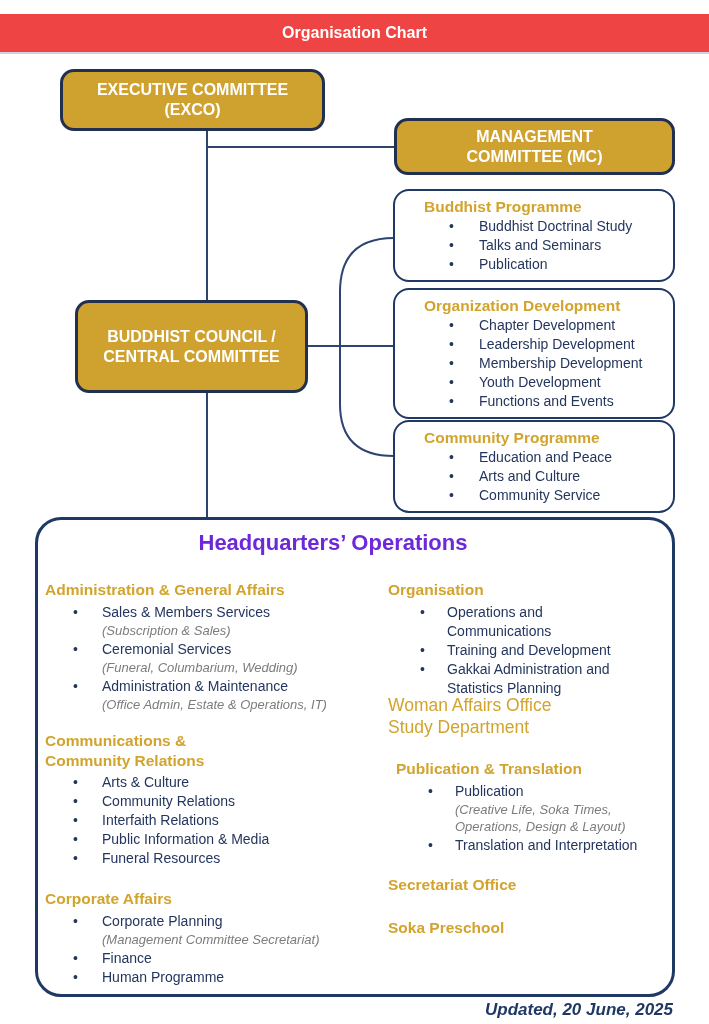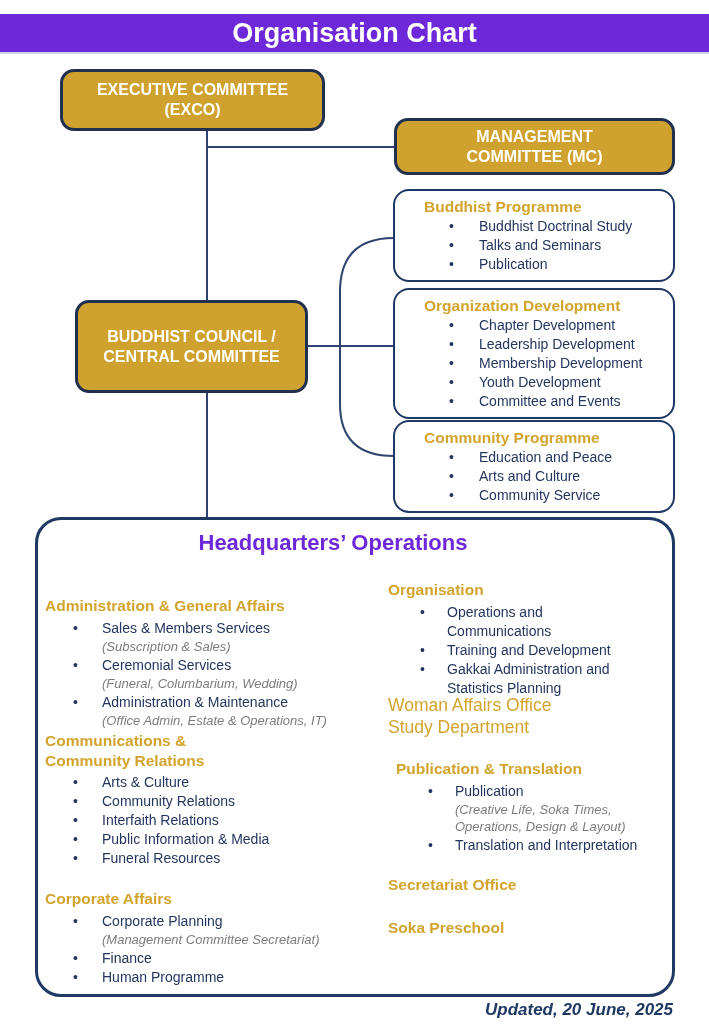--- a/index.html
+++ b/index.html
@@ -3,22 +3,22 @@
 <meta charset="utf-8">
 <style>
   html,body { margin:0; padding:0; background:#ffffff; }
   .canvas {
     position:relative; width:709px; height:1024px; background:#ffffff;
     font-family:"Liberation Sans", sans-serif; overflow:hidden;
   }
   
   .title-bar {
     position:absolute; left:0; top:14px; width:709px; height:38px;
-    background:#6d28d9; color:#ffffff; display:flex; align-items:center; justify-content:center;
-    font-size:27px; font-weight:bold; z-index:2; border-bottom:2px solid #ccd2de;
+    background:#ef4444; color:#ffffff; display:flex; align-items:center; justify-content:center;
+    font-size:16px; font-weight:bold; z-index:2; border-bottom:2px solid #ccd2de;
   }
   
   .connectors { position:absolute; left:0; top:0; z-index:0; }
   
   .gold-node {
     position:absolute; background:#CFA22F; border:3px solid #223050; border-radius:14px;
     color:#ffffff; font-weight:bold; font-size:16px; line-height:20px;
     display:flex; align-items:center; justify-content:center; text-align:center;
     box-sizing:border-box; z-index:2;
   }
@@ -54,21 +54,21 @@
   .hq-section { position:absolute; z-index:2; }
   .hq-heading { color:#D2A42D; font-weight:bold; font-size:15.5px; line-height:19.5px; }
   .hq-heading--wrap { max-width:175px; }
   .hq-heading--plain { font-weight:normal; font-size:17.5px; line-height:21px; }
   .hq-section ul { list-style:none; padding:0; margin:3px 0 0 28px; }
   .hq-section li {
     position:relative; padding-left:29px; color:#24365E; font-size:14px; line-height:19px;
   }
   .hq-section li::before { content:"\2022"; position:absolute; left:0; }
   .item-note { color:#7C7C7C; font-style:italic; font-size:13px; line-height:17px; padding-bottom:1px; }
-  .sec-admin        { left:45px;  top:580px; width:330px;margin-top:16px; }
+  .sec-admin        { left:45px;  top:580px; width:330px; }
   .sec-comms        { left:45px;  top:731px; width:330px; }
   .sec-corporate    { left:45px;  top:889px; width:330px; }
   .sec-organisation { left:388px; top:580px; width:290px; }
   .sec-organisation ul { width:215px; margin-left:32px; }
   .sec-organisation li { padding-left:27px; }
   .sec-woman        { left:388px; top:695px; }
   .sec-study        { left:388px; top:717px; }
   .sec-publication  { left:388px; top:759px; width:290px;margin-left:8px; }
   .sec-publication ul { width:235px; margin-left:32px; }
   .sec-publication li { padding-left:27px; }
@@ -121,21 +121,21 @@
   </div>
 
   <div class="prog-card card-orgdev">
     <div class="prog-title">Organization Development</div>
     <ul>
 
     <li>Chapter Development</li>
         <li>Leadership Development</li>
         <li>Membership Development</li>
         <li>Youth Development</li>
-        <li>Committee and Events</li>
+        <li>Functions and Events</li>
       </ul>
   </div>
 
   <div class="prog-card card-community">
     <div class="prog-title">Community Programme</div>
     <ul>
 
     <li>Education and Peace</li>
         <li>Arts and Culture</li>
         <li>Community Service</li>

